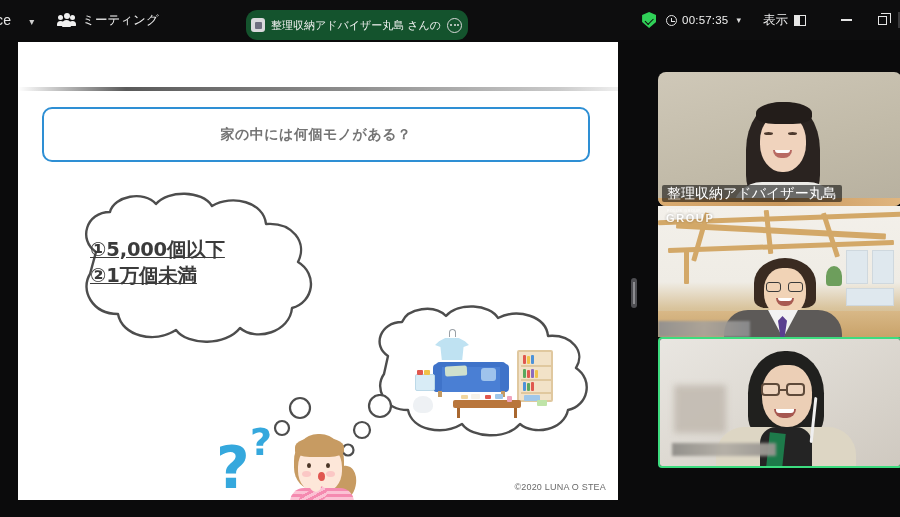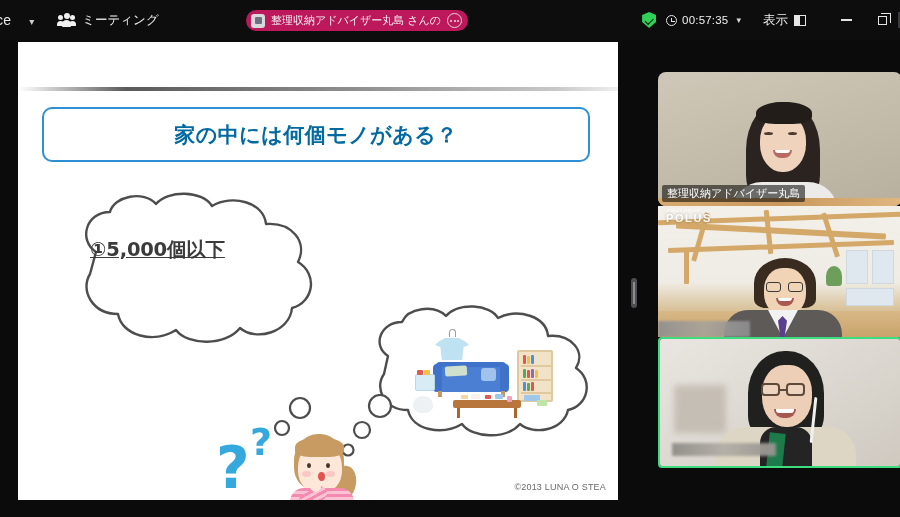--- a/index.html
+++ b/index.html
@@ -32,22 +32,22 @@
     position: absolute; background: #f0f0f0; border-radius: 50%;
   }
   .icon-people i.h1 { width: 5px; height: 5px; left: 0px;  top: 1px; }
   .icon-people i.h2 { width: 6px; height: 6px; left: 5.5px; top: -0.5px; }
   .icon-people i.h3 { width: 5px; height: 5px; left: 12px; top: 1px; }
   .icon-people i.b1 { width: 7px; height: 5px; left: -1px; top: 7px; border-radius: 4px 4px 1px 1px;}
   .icon-people i.b2 { width: 9px; height: 7px; left: 4px; top: 6px; border-radius: 5px 5px 1px 1px;}
   .icon-people i.b3 { width: 7px; height: 5px; left: 11px; top: 7px; border-radius: 4px 4px 1px 1px;}
 
   .tb-pill {
-    position: absolute; left: 246px; top: 10px; height: 21px;
-    background: #be185d; border-radius: 11px;
+    position: absolute; left: 246px; top: 10px; height: 30px;
+    background: #14532d; border-radius: 11px;
     display: flex; align-items: center; gap: 6px; padding: 0 6px 0 5px;
   }
   .pill-appicon {
     width: 14px; height: 14px; border-radius: 3px; background: #d9d9dc;
     display: flex; align-items: center; justify-content: center;
   }
   .pill-appicon span {
     width: 7px; height: 7px; background: #6f6f80; border-radius: 1px;
     display: block;
   }
@@ -111,21 +111,21 @@
   .title-rule {
     position: absolute; left: 0; top: 45px; width: 600px; height: 4px;
     background: linear-gradient(to right, #ffffff 0%, #5a5a5a 18%, #8d8d8d 55%, #c9c9c9 90%, #efefef 100%);
   }
   .q-box {
     position: absolute; left: 24px; top: 65px; width: 548px; height: 55px;
     border: 2.4px solid #2e8fd4; border-radius: 10px;
     display: flex; align-items: center; justify-content: center;
   }
   .q-box-text {
-    color: #0369a1; font-size: 21px; font-weight: 700; letter-spacing: .5px;
+    color: #737373; font-size: 14px; font-weight: 700; letter-spacing: .5px;
     font-family: "DejaVu Sans", "Liberation Sans", sans-serif;
   }
 
   
   .cloud-a { position: absolute; left: 38px; top: 148px; width: 300px; height: 165px; }
   .answers {
     position: absolute; left: 72px; top: 195px; width: 250px;
     color: #3b3b3b; font-size: 19.5px; font-weight: 700; line-height: 1.33;
     font-family: "DejaVu Sans", "Liberation Sans", sans-serif;
     white-space: nowrap;
@@ -230,21 +230,21 @@
   .t1-eye { position:absolute; width: 9px; height: 3px; background:#4e3a2e; border-radius: 50%;}
   .t1-mouth { position:absolute; left: 115px; top: 78px; width: 19px; height: 8px; background:#b86a63; border-radius: 0 0 9px 9px;}
   .t1-teeth { position:absolute; left: 117px; top: 78px; width: 15px; height: 3px; background:#fdfdfd; border-radius: 0 0 3px 3px;}
   .t1-body { position:absolute; left: 74px; top: 110px; width: 106px; height: 30px; background:#ecebe7; border-radius: 30px 30px 0 0;}
   .t1-wood { position:absolute; left: 0; bottom: 0; width: 244px; height: 8px; background: linear-gradient(to right,#d9ab70,#c9985d,#e0b680);}
   .name-tag {
     position: absolute; left: 4px; bottom: 4px; height: 17px;
     background: rgba(0,0,0,.55); border-radius: 2px;
     display: flex; align-items: center; padding: 0 5px;
   }
-  .name-tag span { color: #fff; font-size: 11px; white-space: nowrap; }
+  .name-tag span { color: #fff; font-size: 14px; white-space: nowrap; }
 
   
   .t2-bg { position:absolute; inset:0; background: linear-gradient(to bottom, #f3f0ea 0%, #efece5 58%, #d9c49d 78%, #c8ab7c 100%); }
   .beam { position:absolute; background:#d3a868; border-radius: 1px; }
   .t2-win { position:absolute; background:#dfe8ee; border:1px solid #cfd8de;}
   .t2-plant { position:absolute; left: 168px; top: 60px; width: 16px; height: 20px; background:#6d9e5c; border-radius: 50% 50% 20% 20%;}
   .t2-hair { position:absolute; left: 96px; top: 52px; width: 62px; height: 50px; background:#3a2b21; border-radius: 50% 50% 18% 18%;}
   .t2-face { position:absolute; left: 106px; top: 62px; width: 42px; height: 48px; background:#f1d3b6; border-radius: 44% 44% 46% 46%;}
   .t2-glass { position:absolute; width: 15px; height: 10px; border: 1.6px solid #3a3a3a; border-radius: 3px;}
   .t2-mouth { position:absolute; left: 118px; top: 92px; width: 18px; height: 8px; background:#a85a52; border-radius: 0 0 9px 9px;}
@@ -347,20 +347,21 @@
     </div>
 
     <svg class="cloud-a" viewBox="0 0 300 165">
       <path d="M40 62 C22 50 30 22 54 22 C58 6 88 0 100 14 C112 0 146 0 156 16
                C176 4 208 12 210 34 C236 32 252 52 242 72 C262 84 258 112 236 118
                C234 142 200 152 184 138 C170 156 132 156 120 140 C98 154 66 146 62 124
                C36 124 24 100 34 84 Z" fill="#ffffff" stroke="#4d4d4d" stroke-width="2.4" stroke-linejoin="round"></path>
     </svg>
     <div class="answers">
       <div>①5,000個以下</div>
+      <div>②1万個未満</div>
     </div>
 
     <svg class="cloud-b" viewBox="0 0 265 135">
       <path d="M40 52 C24 42 32 18 54 18 C60 4 86 0 98 12 C110 -2 142 0 150 14
                C170 4 198 12 200 32 C224 30 238 48 228 64 C246 76 240 102 220 106
                C216 126 186 132 172 120 C158 136 124 134 114 120 C94 132 64 126 60 106
                C36 106 26 84 36 70 Z" fill="#ffffff" stroke="#4d4d4d" stroke-width="2.4" stroke-linejoin="round"></path>
     </svg>
 
     <svg style="position:absolute;left:316px;top:352px;width:70px;height:80px;">
@@ -427,21 +428,21 @@
       <span class="g-eye" style="left:31px; top:33px;"></span>
       <span class="g-eye" style="left:50px; top:33px;"></span>
       <span class="g-cheek" style="left:26px; top:41px;"></span>
       <span class="g-cheek" style="left:50px; top:41px;"></span>
       <div class="g-mouth"></div>
       <div class="g-body"></div>
       <div class="g-arm"></div>
       <div class="g-hand"></div>
     </div>
 
-    <div class="copyright">©2013 LUNA O STEA</div>
+    <div class="copyright">©2020 LUNA O STEA</div>
   </div>
 
   <div class="split-handle"></div>
 
   <div class="tile tile-1">
     <div class="t1-bg"></div>
     <div class="t1-hair"></div>
     <div class="t1-face"></div>
     <div class="t1-fringe"></div>
     <span class="t1-eye" style="left:106px; top:60px;"></span>
@@ -472,21 +473,21 @@
     <div class="t2-hair"></div>
     <div class="t2-face"></div>
     <div class="t2-glass" style="left:108px; top:76px;"></div>
     <div class="t2-glass" style="left:130px; top:76px;"></div>
     <div class="t2-mouth"></div>
       <div class="t2-teeth"></div>
     <div class="t2-suit"></div>
       <div class="t2-shirt"></div>
       <div class="t2-tie"></div>
     <div class="t2-polus-sub">POLUS GROUP</div>
-    <div class="t2-polus">POLUS</div>
+    <div class="t2-polus">GROUP</div>
     <div class="t2-blurbar"></div>
   </div>
 
   <div class="tile tile-3">
     <div class="t3-bg"></div>
     <div class="t3-blurblock"></div>
     <div class="t3-hair"></div>
     <div class="t3-face"></div>
     <div class="t3-glass" style="left:101px; top:44px;"></div>
     <div class="t3-glass" style="left:126px; top:44px;"></div>

